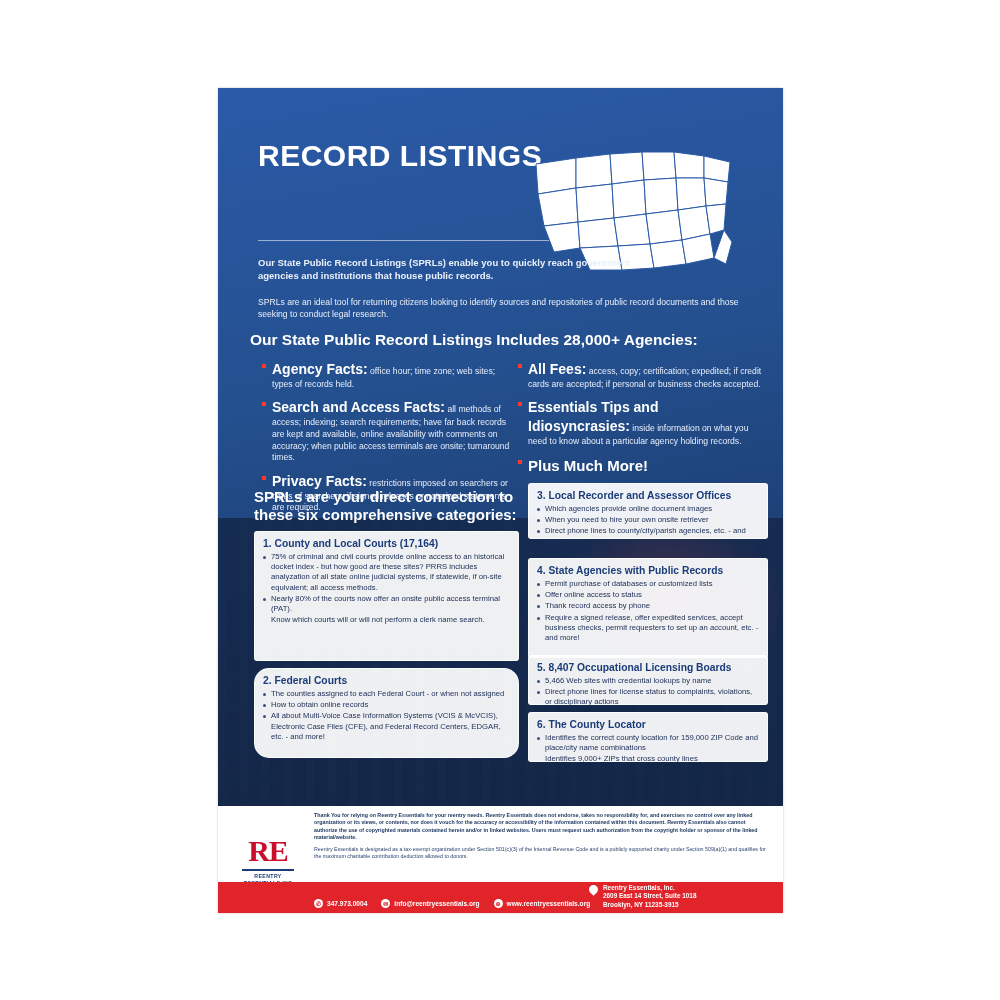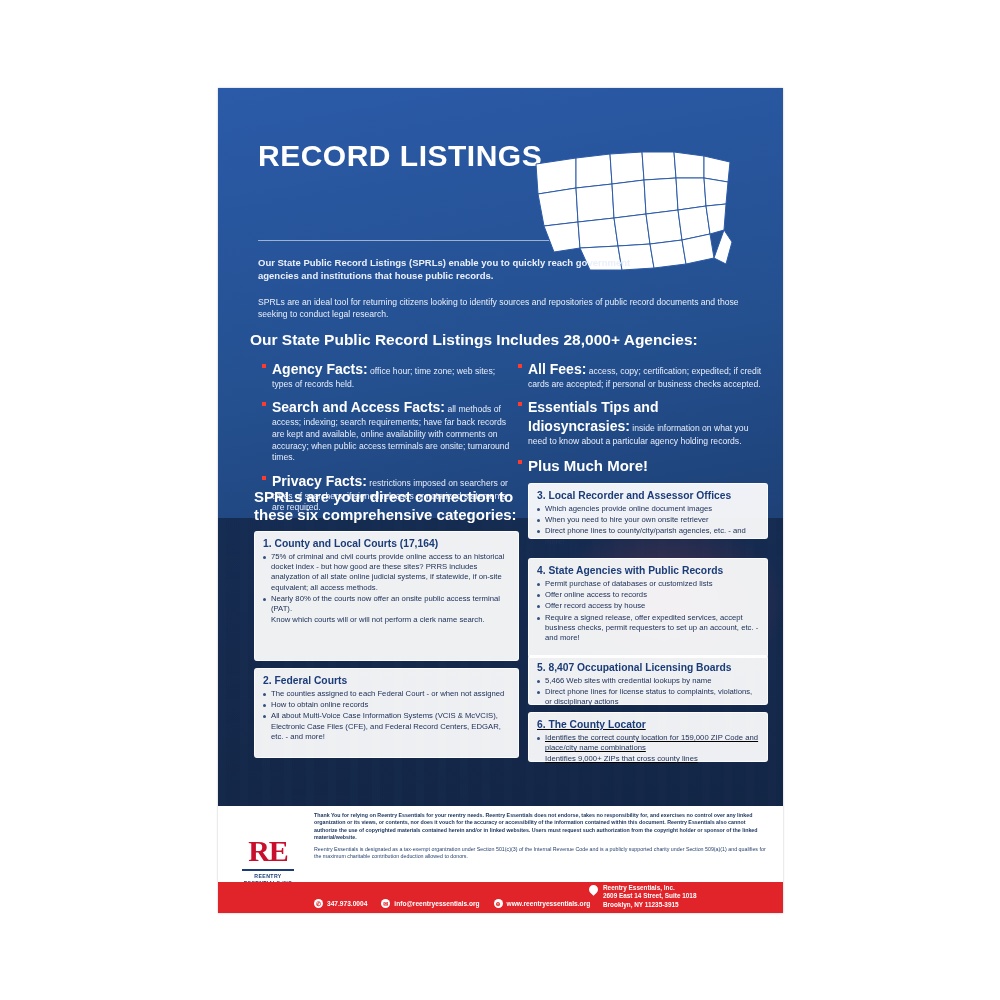--- a/index.html
+++ b/index.html
@@ -85,25 +85,25 @@
   .card li{
     position:relative;padding-left:8px;color:#20325a;font-size:7.7px;line-height:1.33;margin-bottom:1px;
   }
   .card li:before{
     content:"";position:absolute;left:0;top:4px;width:3px;height:3px;border-radius:50%;background:#33507f;
   }
   .card li.nobullet{padding-left:8px;}
   .card li.nobullet:before{display:none;}
 
   #c1{left:36px;top:443px;width:265px;height:130px;}
-  #c2{left:36px;top:580px;width:265px;height:90px;}
+  #c2{left:36px;top:580px;width:265px;height:90px;border-radius:15px;}
   #c3{left:310px;top:395px;width:240px;height:56px;}
   #c4{left:310px;top:470px;width:240px;height:100px;}
   #c5{left:310px;top:567px;width:240px;height:50px;}
-  #c6{left:310px;top:624px;width:240px;height:50px;text-decoration:underline;}
+  #c6{left:310px;top:624px;width:240px;height:50px;}
 
   
   .footer{
     position:absolute;left:0;bottom:0;width:100%;height:107px;background:#ffffff;
   }
   .footred{
     position:absolute;left:0;bottom:0;width:100%;height:31px;background:#e0242a;
   }
   .logo{
     position:absolute;left:14px;top:20px;width:72px;height:62px;text-align:center;margin-top:10px;
@@ -234,22 +234,22 @@
         <li>Which agencies provide online document images</li>
         <li>When you need to hire your own onsite retriever</li>
         <li>Direct phone lines to county/city/parish agencies, etc. - and more!</li>
       </ul>
     </div>
 
     <div class="card" id="c4">
       <h3>4. State Agencies with Public Records</h3>
       <ul>
         <li>Permit purchase of databases or customized lists</li>
-        <li>Offer online access to records</li>
-        <li>Offer record access by house</li>
+        <li>Offer online access to status</li>
+        <li>Thank record access by phone</li>
         <li>Require a signed release, offer expedited services, accept business checks, permit requesters to set up an account, etc. - and more!</li>
       </ul>
     </div>
 
     <div class="card" id="c5">
       <h3>5. 8,407 Occupational Licensing Boards</h3>
       <ul>
         <li>5,466 Web sites with credential lookups by name</li>
         <li>Direct phone lines for license status to complaints, violations, or disciplinary actions</li>
       </ul>

